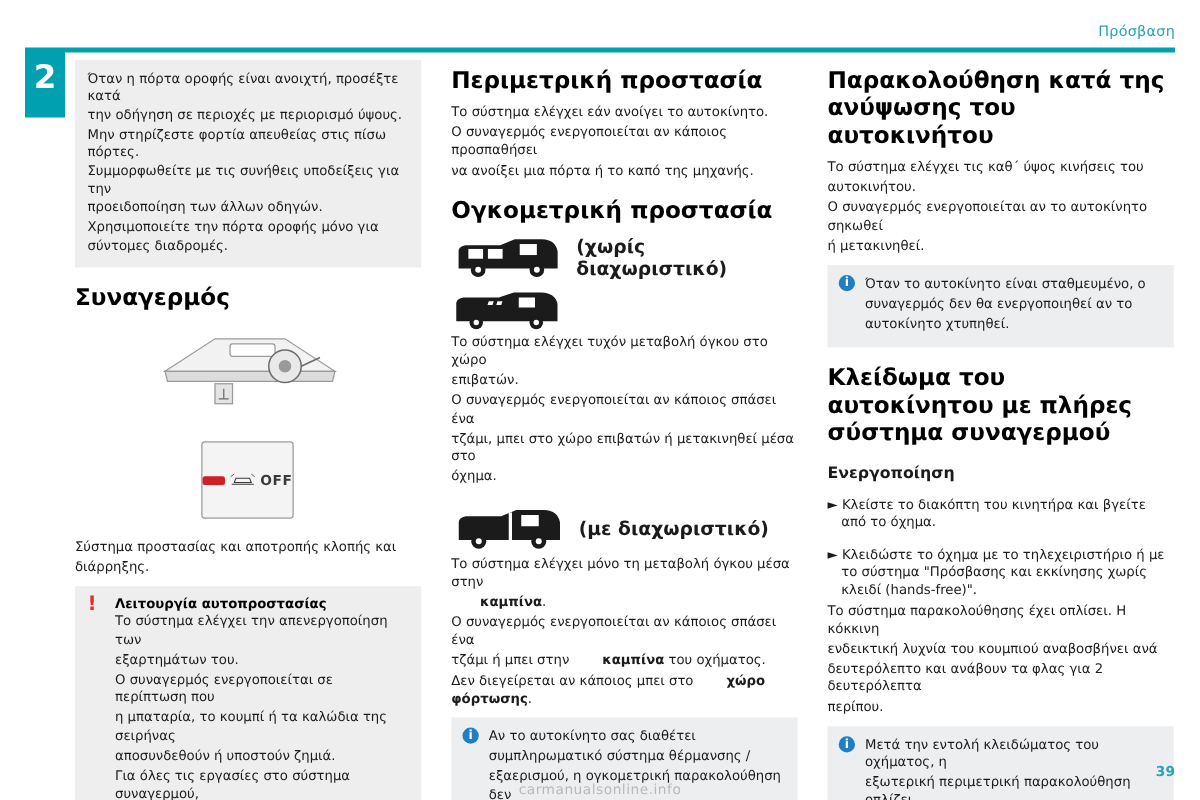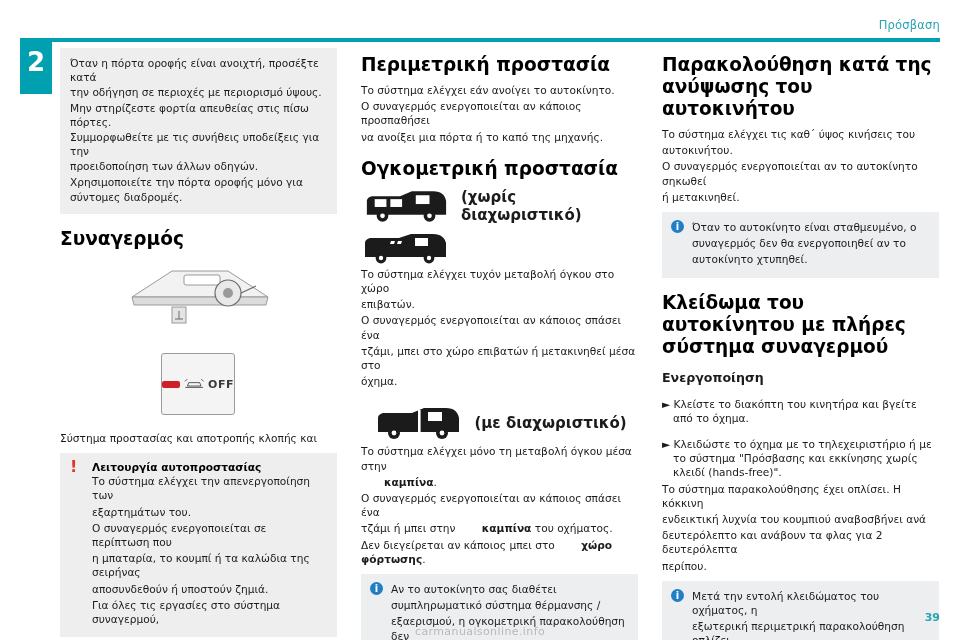--- a/index.html
+++ b/index.html
@@ -207,20 +207,21 @@
             <path d="M5,11 L7,6 L23,6 L25,11 Z" fill="none" stroke="#3a3a3a" stroke-width="1.2"></path>
             <line x1="2" y1="13" x2="28" y2="13" stroke="#3a3a3a" stroke-width="1.2"></line>
             <line x1="1" y1="4" x2="5" y2="1" stroke="#3a3a3a" stroke-width="1"></line>
             <line x1="29" y1="4" x2="25" y2="1" stroke="#3a3a3a" stroke-width="1"></line>
           </svg>
           <div class="off-text">OFF</div>
         </div>
       </div>
 
       <p>Σύστημα προστασίας και αποτροπής κλοπής και</p>
+      <p>διάρρηξης.</p>
 
       <div class="warn">
         <div class="mark">!</div>
         <div class="title">Λειτουργία αυτοπροστασίας</div>
         <p>Το σύστημα ελέγχει την απενεργοποίηση των</p>
         <p>εξαρτημάτων του.</p>
         <p>Ο συναγερμός ενεργοποιείται σε περίπτωση που</p>
         <p>η μπαταρία, το κουμπί ή τα καλώδια της σειρήνας</p>
         <p>αποσυνδεθούν ή υποστούν ζημιά.</p>
         <p>Για όλες τις εργασίες στο σύστημα συναγερμού,</p>
@@ -263,21 +264,21 @@
           <path d="M30,10 l4,0 l-1,3 l-4,0 z M37,10 l4,0 l-1,3 l-4,0 z" fill="#ffffff"></path>
         </svg>
       </div>
 
       <p>Το σύστημα ελέγχει τυχόν μεταβολή όγκου στο χώρο</p>
       <p>επιβατών.</p>
       <p>Ο συναγερμός ενεργοποιείται αν κάποιος σπάσει ένα</p>
       <p>τζάμι, μπει στο χώρο επιβατών ή μετακινηθεί μέσα στο</p>
       <p>όχημα.</p>
 
-      <div class="fig-caption-row" style="margin-top:16px;justify-content:center;">
+      <div class="fig-caption-row" style="margin-top:16px;">
         <svg width="92" height="38" viewBox="0 0 92 38">
           <path d="M6,28 L6,14 C6,11 9,9 13,9 L40,9 L52,4 L74,4 C82,4 86,8 87,14 L87,28 Z" fill="#1b1b1b"></path>
           <circle cx="22" cy="29" r="6" fill="#1b1b1b"></circle>
           <circle cx="22" cy="29" r="2.4" fill="#ffffff"></circle>
           <circle cx="70" cy="29" r="6" fill="#1b1b1b"></circle>
           <circle cx="70" cy="29" r="2.4" fill="#ffffff"></circle>
           <rect x="56" y="8" width="14" height="9" fill="#ffffff"></rect>
           <rect x="46" y="6" width="2.6" height="22" fill="#ffffff"></rect>
         </svg>
         <span class="cap">(με διαχωριστικό)</span>

